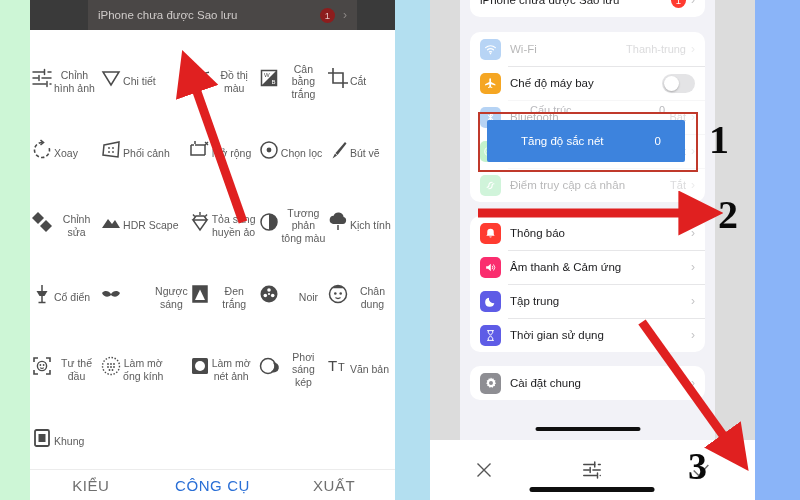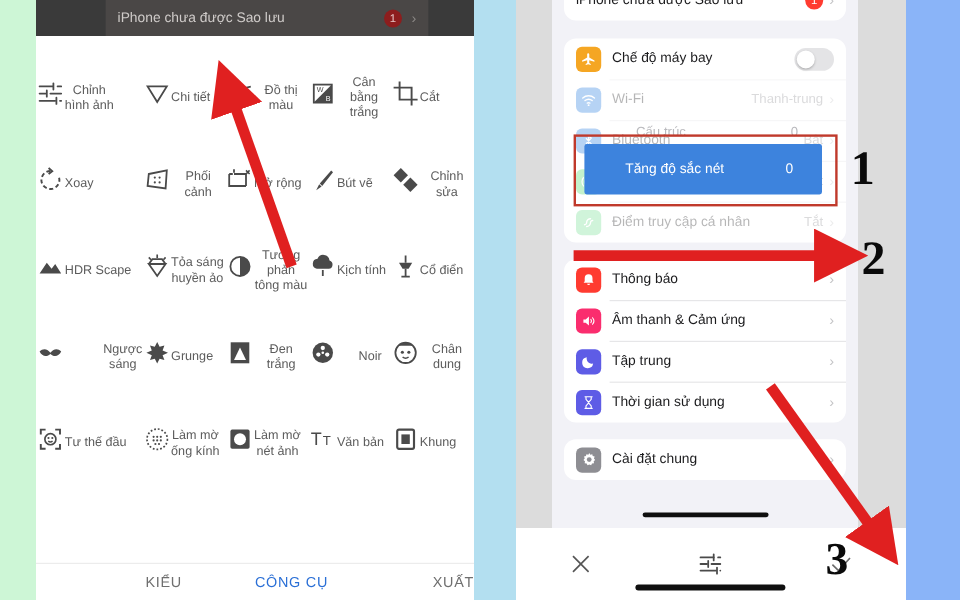--- a/index.html
+++ b/index.html
@@ -56,21 +56,21 @@
     margin-top:7px;font-size:10.5px;color:#5c5c5c;text-align:center;
     line-height:12.5px;max-width:70px;
   }
 
   .tabbar{
     position:absolute;left:0;bottom:0;width:365px;height:30px;
     background:#fff;border-top:1px solid #ececec;
     display:flex;align-items:center;
   }
   .tabbar .tab{
-    flex:1;text-align:right;font-size:12px;letter-spacing:.6px;
+    flex:1;text-align:center;font-size:15px;letter-spacing:.6px;
     color:#6f6f6f;cursor:pointer;
   }
   .tabbar .tab.active{color:#2a6fd6;}
 
   
   .right-panel{
     position:absolute;left:460px;top:0;width:255px;height:500px;
     background:#f2f2f7;overflow:hidden;
   }
   .card{
@@ -243,20 +243,29 @@
             <svg width="24" height="24" viewBox="0 0 24 24">
               <path d="M7 3v3 M3 7h3 M3 7v10h14 M17 17V7H7" stroke="#4a4a4a" stroke-width="1.5" fill="none"></path>
               <path d="M17 4l3 3 M20 4l-3 3" stroke="#4a4a4a" stroke-width="1.3" fill="none"></path>
             </svg>
           </div>
           <div class="tlabel" style="white-space: pre-line;">Mở rộng</div>
         </div>
         <div class="tool">
           <div class="glyph">
             <svg width="24" height="24" viewBox="0 0 24 24">
+              <circle cx="12" cy="12" r="8" stroke="#4a4a4a" stroke-width="1.5" fill="none"></circle>
+              <circle cx="12" cy="12" r="2.4" fill="#4a4a4a"></circle>
+            </svg>
+          </div>
+          <div class="tlabel" style="white-space: pre-line;">Chọn lọc</div>
+        </div>
+        <div class="tool">
+          <div class="glyph">
+            <svg width="24" height="24" viewBox="0 0 24 24">
               <path d="M19 4 L9.5 15 L11.5 17 L20.5 5.5 Z" fill="#4a4a4a"></path>
               <path d="M9 15.5 L6.5 20.5 L11 17.5 Z" fill="#4a4a4a"></path>
             </svg>
           </div>
           <div class="tlabel" style="white-space: pre-line;">Bút vẽ</div>
         </div>
         <div class="tool">
           <div class="glyph">
             <svg width="24" height="24" viewBox="0 0 24 24">
               <path d="M8 2 L14 8 L8 14 L2 8 Z" fill="#4a4a4a"></path>
@@ -312,28 +321,20 @@
           </div>
           <div class="tlabel" style="white-space: pre-line;">Cổ điển</div>
         </div>
         <div class="tool">
           <div class="glyph">
             <svg width="24" height="24" viewBox="0 0 24 24">
               <path d="M3 11 C6 7.5 10 9 12 12 C14 9 18 7.5 21 11 C19 15.5 14.5 15.5 12 13 C9.5 15.5 5 15.5 3 11 Z" fill="#4a4a4a"></path>
             </svg>
           </div>
           <div class="tlabel" style="white-space: pre-line; margin-left: 32px;">Ngược sáng</div>
-        </div>
-        <div class="tool">
-          <div class="glyph">
-            <svg width="24" height="24" viewBox="0 0 24 24">
-              <path d="M12 3 L14 7 L18 6 L16.5 10 L21 12 L16.5 14 L18 18 L14 17 L12 21 L10 17 L6 18 L7.5 14 L3 12 L7.5 10 L6 6 L10 7 Z" fill="#4a4a4a"></path>
-            </svg>
-          </div>
-          <div class="tlabel" style="white-space: pre-line;">Grunge</div>
         </div>
         <div class="tool">
           <div class="glyph">
             <svg width="24" height="24" viewBox="0 0 24 24">
               <rect x="5" y="4" width="14" height="16" stroke="#4a4a4a" stroke-width="1.5" fill="#4a4a4a"></rect>
               <path d="M7 18 L12 7.5 L17 18 Z" fill="#fff"></path>
             </svg>
           </div>
           <div class="tlabel" style="white-space: pre-line; text-align: center;">Đen trắng</div>
         </div>
@@ -396,20 +397,30 @@
               <rect x="4" y="4" width="16" height="16" rx="1.5" fill="#4a4a4a"></rect>
               <circle cx="12" cy="12" r="5" fill="#fff"></circle>
             </svg>
           </div>
           <div class="tlabel" style="white-space: pre-line;">Làm mờ
 nét ảnh</div>
         </div>
         <div class="tool">
           <div class="glyph">
             <svg width="24" height="24" viewBox="0 0 24 24">
+              <circle cx="11" cy="12" r="7.5" stroke="#4a4a4a" stroke-width="1.5" fill="none"></circle>
+              <path d="M16 8.5 a5 5 0 1 1-2 9 a6 6 0 0 0 2-9z" fill="#4a4a4a"></path>
+            </svg>
+          </div>
+          <div class="tlabel" style="white-space: pre-line;">Phơi sáng
+kép</div>
+        </div>
+        <div class="tool">
+          <div class="glyph">
+            <svg width="24" height="24" viewBox="0 0 24 24">
               <text x="2" y="17" font-size="15" fill="#4a4a4a" font-family="sans-serif">T</text>
               <text x="12" y="17" font-size="11" fill="#4a4a4a" font-family="sans-serif">T</text>
             </svg>
           </div>
           <div class="tlabel" style="white-space: pre-line;">Văn bản</div>
         </div>
         <div class="tool">
           <div class="glyph">
             <svg width="24" height="24" viewBox="0 0 24 24">
               <rect x="5" y="4" width="14" height="16" rx="1.5" stroke="#4a4a4a" stroke-width="1.8" fill="none"></rect>
@@ -432,41 +443,41 @@
     <div class="topcard-clip">
       <div class="topcard">
         <span class="rlabel">iPhone chưa được Sao lưu</span>
         <span class="redbadge">1</span>
         <span class="chev">›</span>
       </div>
     </div>
 
     <div class="gapv"></div>
     <div class="card" id="group1">
-        <div class="row">
-          <div class="ic" style="background: rgb(245, 166, 35);">
-            <svg width="13" height="13" viewBox="0 0 24 24">
-              <path d="M21 15.5v-2l-8-4.5V4a1.6 1.6 0 0 0-3.2 0v5L2 13.5v2l7.8-2.3v4.3l-2.3 1.6v1.4l3.9-1 3.9 1v-1.4L13 17.5v-4.3z" fill="#fff"></path>
-            </svg>
-          </div>
-          <div class="rlabel">Chế độ máy bay</div>
-          <div class="toggle"></div>
-        </div>
         <div class="row faded">
           <div class="ic" style="background: rgb(31, 122, 224);">
             <svg width="13" height="13" viewBox="0 0 24 24">
               <path d="M3 8.5 a14 14 0 0 1 18 0" stroke="#fff" stroke-width="2.2" fill="none" stroke-linecap="round"></path>
               <path d="M6.5 12.5 a9 9 0 0 1 11 0" stroke="#fff" stroke-width="2.2" fill="none" stroke-linecap="round"></path>
               <path d="M10 16.4 a4 4 0 0 1 4 0" stroke="#fff" stroke-width="2.2" fill="none" stroke-linecap="round"></path>
               <circle cx="12" cy="19.6" r="1.5" fill="#fff"></circle>
             </svg>
           </div>
           <div class="rlabel">Wi-Fi</div>
           <div class="rvalue">Thanh-trung</div>
           <span class="chev">›</span>
+        </div>
+        <div class="row">
+          <div class="ic" style="background: rgb(245, 166, 35);">
+            <svg width="13" height="13" viewBox="0 0 24 24">
+              <path d="M21 15.5v-2l-8-4.5V4a1.6 1.6 0 0 0-3.2 0v5L2 13.5v2l7.8-2.3v4.3l-2.3 1.6v1.4l3.9-1 3.9 1v-1.4L13 17.5v-4.3z" fill="#fff"></path>
+            </svg>
+          </div>
+          <div class="rlabel">Chế độ máy bay</div>
+          <div class="toggle"></div>
         </div>
         <div class="row faded">
           <div class="ic" style="background: rgb(31, 122, 224);">
             <svg width="13" height="13" viewBox="0 0 24 24">
               <path d="M8 7.5 L16 16.5 L12 20 V4 L16 7.5 L8 16.5" stroke="#fff" stroke-width="2" fill="none" stroke-linejoin="round"></path>
             </svg>
           </div>
           <div class="rlabel">Bluetooth</div>
           <div class="rvalue">Bật</div>
           <span class="chev">›</span>

